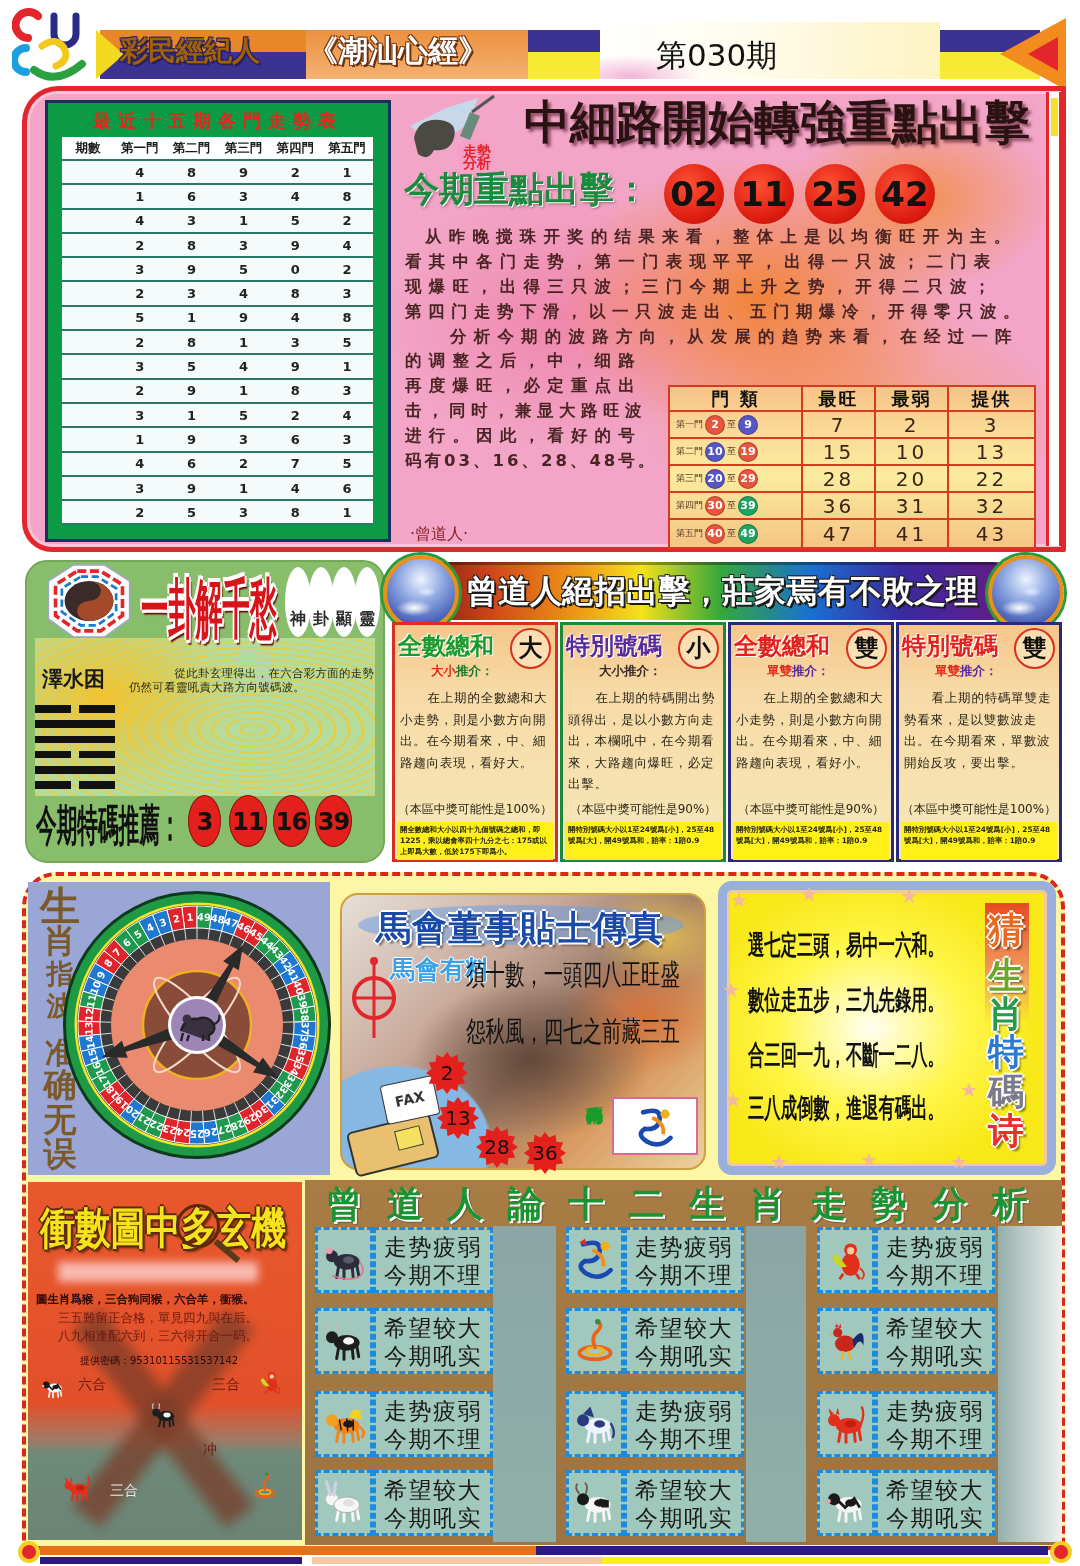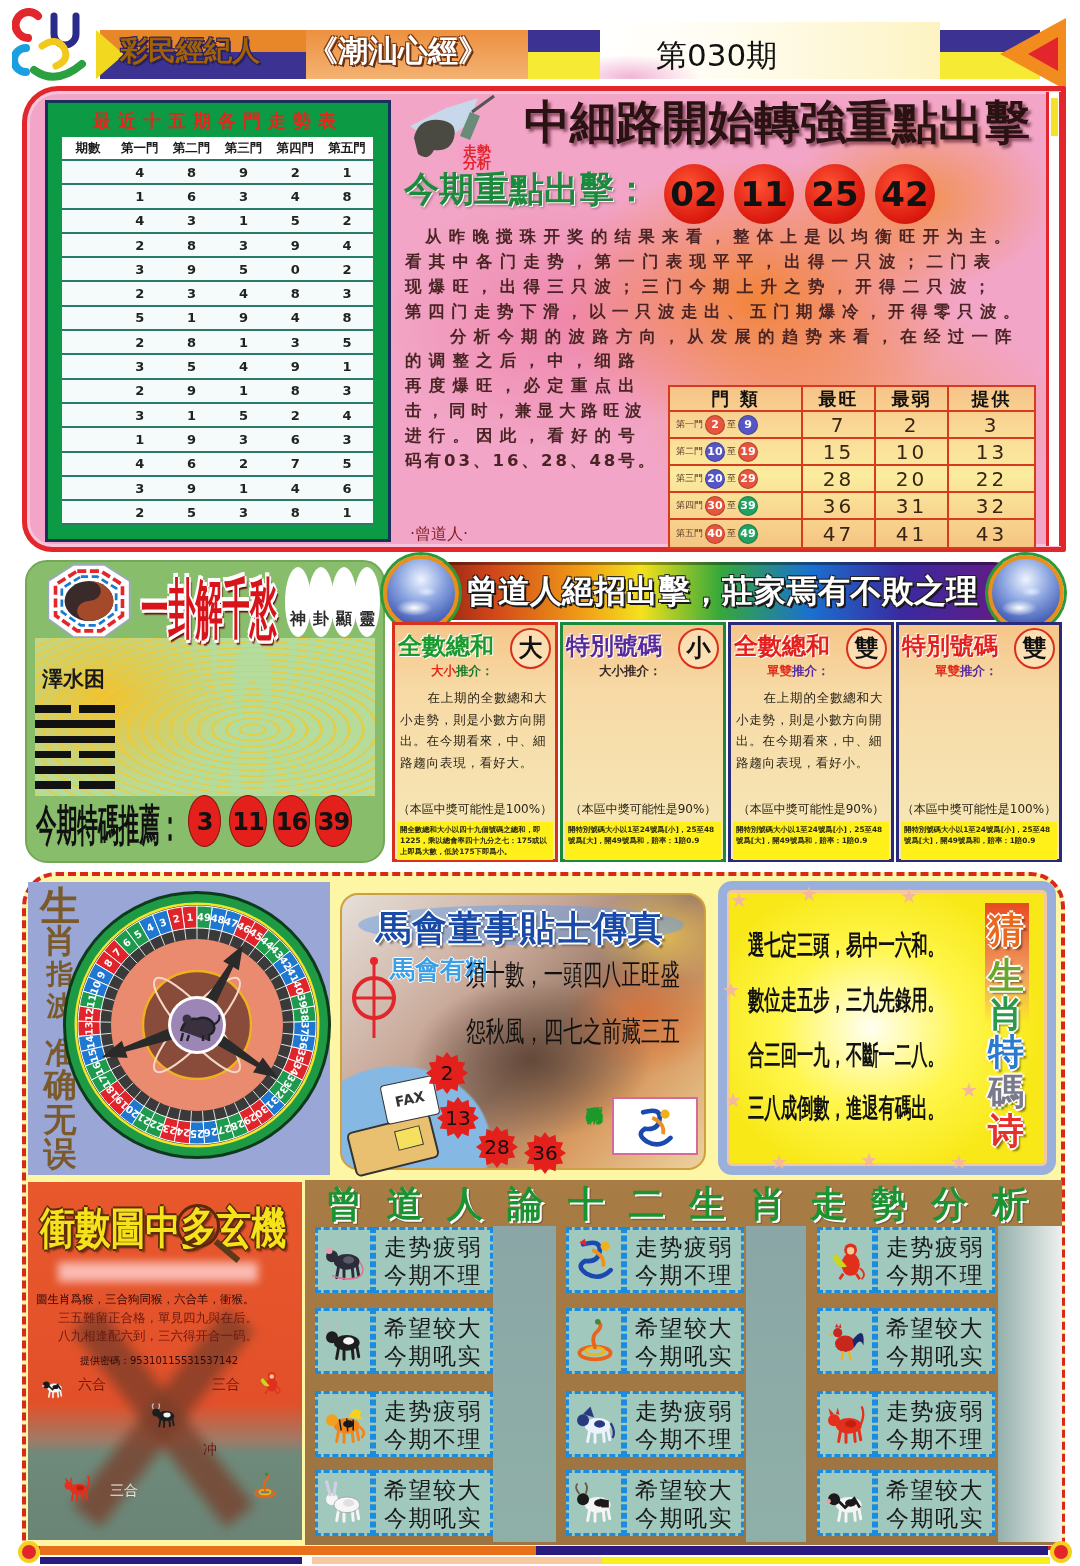--- a/index.html
+++ b/index.html
@@ -130,21 +130,21 @@
 .pt{left:983px;width:46px;text-align:center;font-size:36px;font-weight:bold;line-height:1;text-shadow:2px 0 0 #fff,-2px 0 0 #fff,0 2px 0 #fff,0 -2px 0 #fff,3px 3px 2px rgba(0,0,0,.45)}
 
 #chart-panel{left:28px;top:1182px;width:274px;height:358px;overflow:hidden;
  background:linear-gradient(180deg,#e8582c 0%,#e2502a 62%,#a07a66 72%,#6e8a7a 76%,#6a8476 100%)}
 .xbar{left:10px;top:218px;width:250px;height:36px;background:rgba(120,60,40,.75);filter:blur(6px)}
 #chart-blur{left:58px;top:1262px;width:200px;height:20px;background:rgba(255,210,210,.8);filter:blur(4px)}
 .chart-title{left:40px;top:1198px;font-size:40px;font-weight:bold;color:#f6e21a;white-space:nowrap;transform:scale(.88,1.1);transform-origin:0 0;
  text-shadow:2px 0 0 #5a2a0a,-2px 0 0 #5a2a0a,0 2px 0 #5a2a0a,0 -2px 0 #5a2a0a,3px 3px 2px rgba(0,0,0,.5)}
 #magnifier{left:176px;top:1204px;width:44px;height:44px;border-radius:50%;border:3px solid #5a2a0a}
 #magnifier-handle{left:212px;top:1248px;width:30px;height:6px;background:#5a3a1a;transform:rotate(40deg)}
-.chart-l1{left:36px;top:1292px;font-size:11.5px;font-weight:normal;color:#2a0a0a;white-space:nowrap}
+.chart-l1{left:36px;top:1292px;font-size:11.5px;font-weight:bold;color:#2a0a0a;white-space:nowrap}
 .chart-l2{left:58px;font-size:12.5px;color:#6a1a10;white-space:nowrap}
 .chart-code{left:80px;top:1354px;font-size:10px;color:#2a0a0a;white-space:nowrap}
 .chart-lbl{font-size:14px;color:#6a1a10;white-space:nowrap}
 
 #zodiac-panel{left:305px;top:1180px;width:757px;height:365px;background:linear-gradient(180deg,#a87c44,#9c7442)}
 .z-title{left:326px;top:1180px;font-size:36px;font-weight:bold;color:#1a9432;letter-spacing:24.5px;white-space:nowrap;text-shadow:2px 2px 0 #fff,3px 3px 1px rgba(0,0,0,.3)}
 .z-strip{top:1226px;height:316px;background:linear-gradient(180deg,#8aa6a6,#8fb0a8)}
 .z-animal{width:58px;height:66px;background:#a0c8bc;border:3px dashed #1a8ce0;padding:6px 3px}
 .z-text{width:120px;height:66px;background:#a0c8bc;border:3px dashed #1a8ce0;text-align:center;font-size:23px;line-height:28px;padding-top:3px;letter-spacing:1.5px;color:#1a1a1a;white-space:nowrap}
 
@@ -444,20 +444,21 @@
       </div>
     <div class="hex-line solid">
         <span class="hex-seg l"></span>
       </div>
     <div class="hex-line broken">
         <span class="hex-seg l"></span>
         <span class="hex-seg r"></span>
       </div>
   </div>
   <div class="a gua-text">
+    <div class="gua-text2">從此卦玄理得出，在六合彩方面的走勢仍然可看靈吼責大路方向號碼波。</div>
   </div>
   <div class="a rec-label">今期特碼推薦：</div>
   <div class="a rec-ball" style="left:188px;width:33px">3</div>
   <div class="a rec-ball" style="left:229px;width:38px">11</div>
   <div class="a rec-ball" style="left:273px;width:37px">16</div>
   <div class="a rec-ball" style="left:315px;width:37px">39</div>
 </section>
 
 <section>
   <div class="a" id="strat-banner"></div>
@@ -470,35 +471,37 @@
     <div class="a card-pick">大</div>
     <div class="a card-sub"><span class="sa">大小</span><span style="color: rgb(26, 122, 42);">推介：</span></div>
     <div class="a card-body">在上期的全數總和大小走勢，則是小數方向開出。在今期看來，中、細路趨向表現，看好大。</div>
     <div class="a card-chance">（本區中獎可能性是100%）</div>
     <div class="a card-note">開全數總和大小以四十九個號碼之總和，即1225，乘以總會率四十九分之七：175或以上即爲大數，低於175下即爲小。</div>
   </div>
   <div class="a card" style="left: 560px; border-color: rgb(26, 138, 58);">
     <div class="a card-title" style="color: rgb(90, 42, 154);">特別號碼</div>
     <div class="a card-pick">小</div>
     <div class="a card-sub"><span class="sa" style="color: rgb(58, 42, 42);">大小</span><span style="color: rgb(58, 42, 42);">推介：</span></div>
+    <div class="a card-body">在上期的特碼開出勢頭得出，是以小數方向走出，本欄吼中，在今期看來，大路趨向爆旺，必定出擊。</div>
     <div class="a card-chance">（本區中獎可能性是90%）</div>
     <div class="a card-note">開特別號碼大小以1至24號爲[小]，25至48號爲[大]，開49號爲和，賠率：1賠0.9</div>
   </div>
   <div class="a card" style="left: 728px; border-color: rgb(42, 42, 122);">
     <div class="a card-title" style="color: rgb(227, 32, 28);">全數總和</div>
     <div class="a card-pick">雙</div>
     <div class="a card-sub"><span class="sa">單雙</span><span style="color: rgb(90, 42, 154);">推介：</span></div>
     <div class="a card-body">在上期的全數總和大小走勢，則是小數方向開出。在今期看來，中、細路趨向表現，看好小。</div>
     <div class="a card-chance">（本區中獎可能性是90%）</div>
     <div class="a card-note">開特別號碼大小以1至24號爲[小]，25至48號爲[大]，開49號爲和，賠率：1賠0.9</div>
   </div>
   <div class="a card" style="left: 896px; border-color: rgb(42, 42, 122);">
     <div class="a card-title" style="color: rgb(227, 32, 28);">特別號碼</div>
     <div class="a card-pick">雙</div>
     <div class="a card-sub"><span class="sa">單雙</span><span style="color: rgb(90, 42, 154);">推介：</span></div>
+    <div class="a card-body">看上期的特碼單雙走勢看來，是以雙數波走出。在今期看來，單數波開始反攻，要出擊。</div>
     <div class="a card-chance">（本區中獎可能性是100%）</div>
     <div class="a card-note">開特別號碼大小以1至24號爲[小]，25至48號爲[大]，開49號爲和，賠率：1賠0.9</div>
   </div>
 </section>
 
 <section>
   <div class="a" id="bottom-frame"></div>
 
   <div class="a" id="wheel-panel"></div>
   <div class="a wv" style="top:886px;font-size:40px">生</div>

